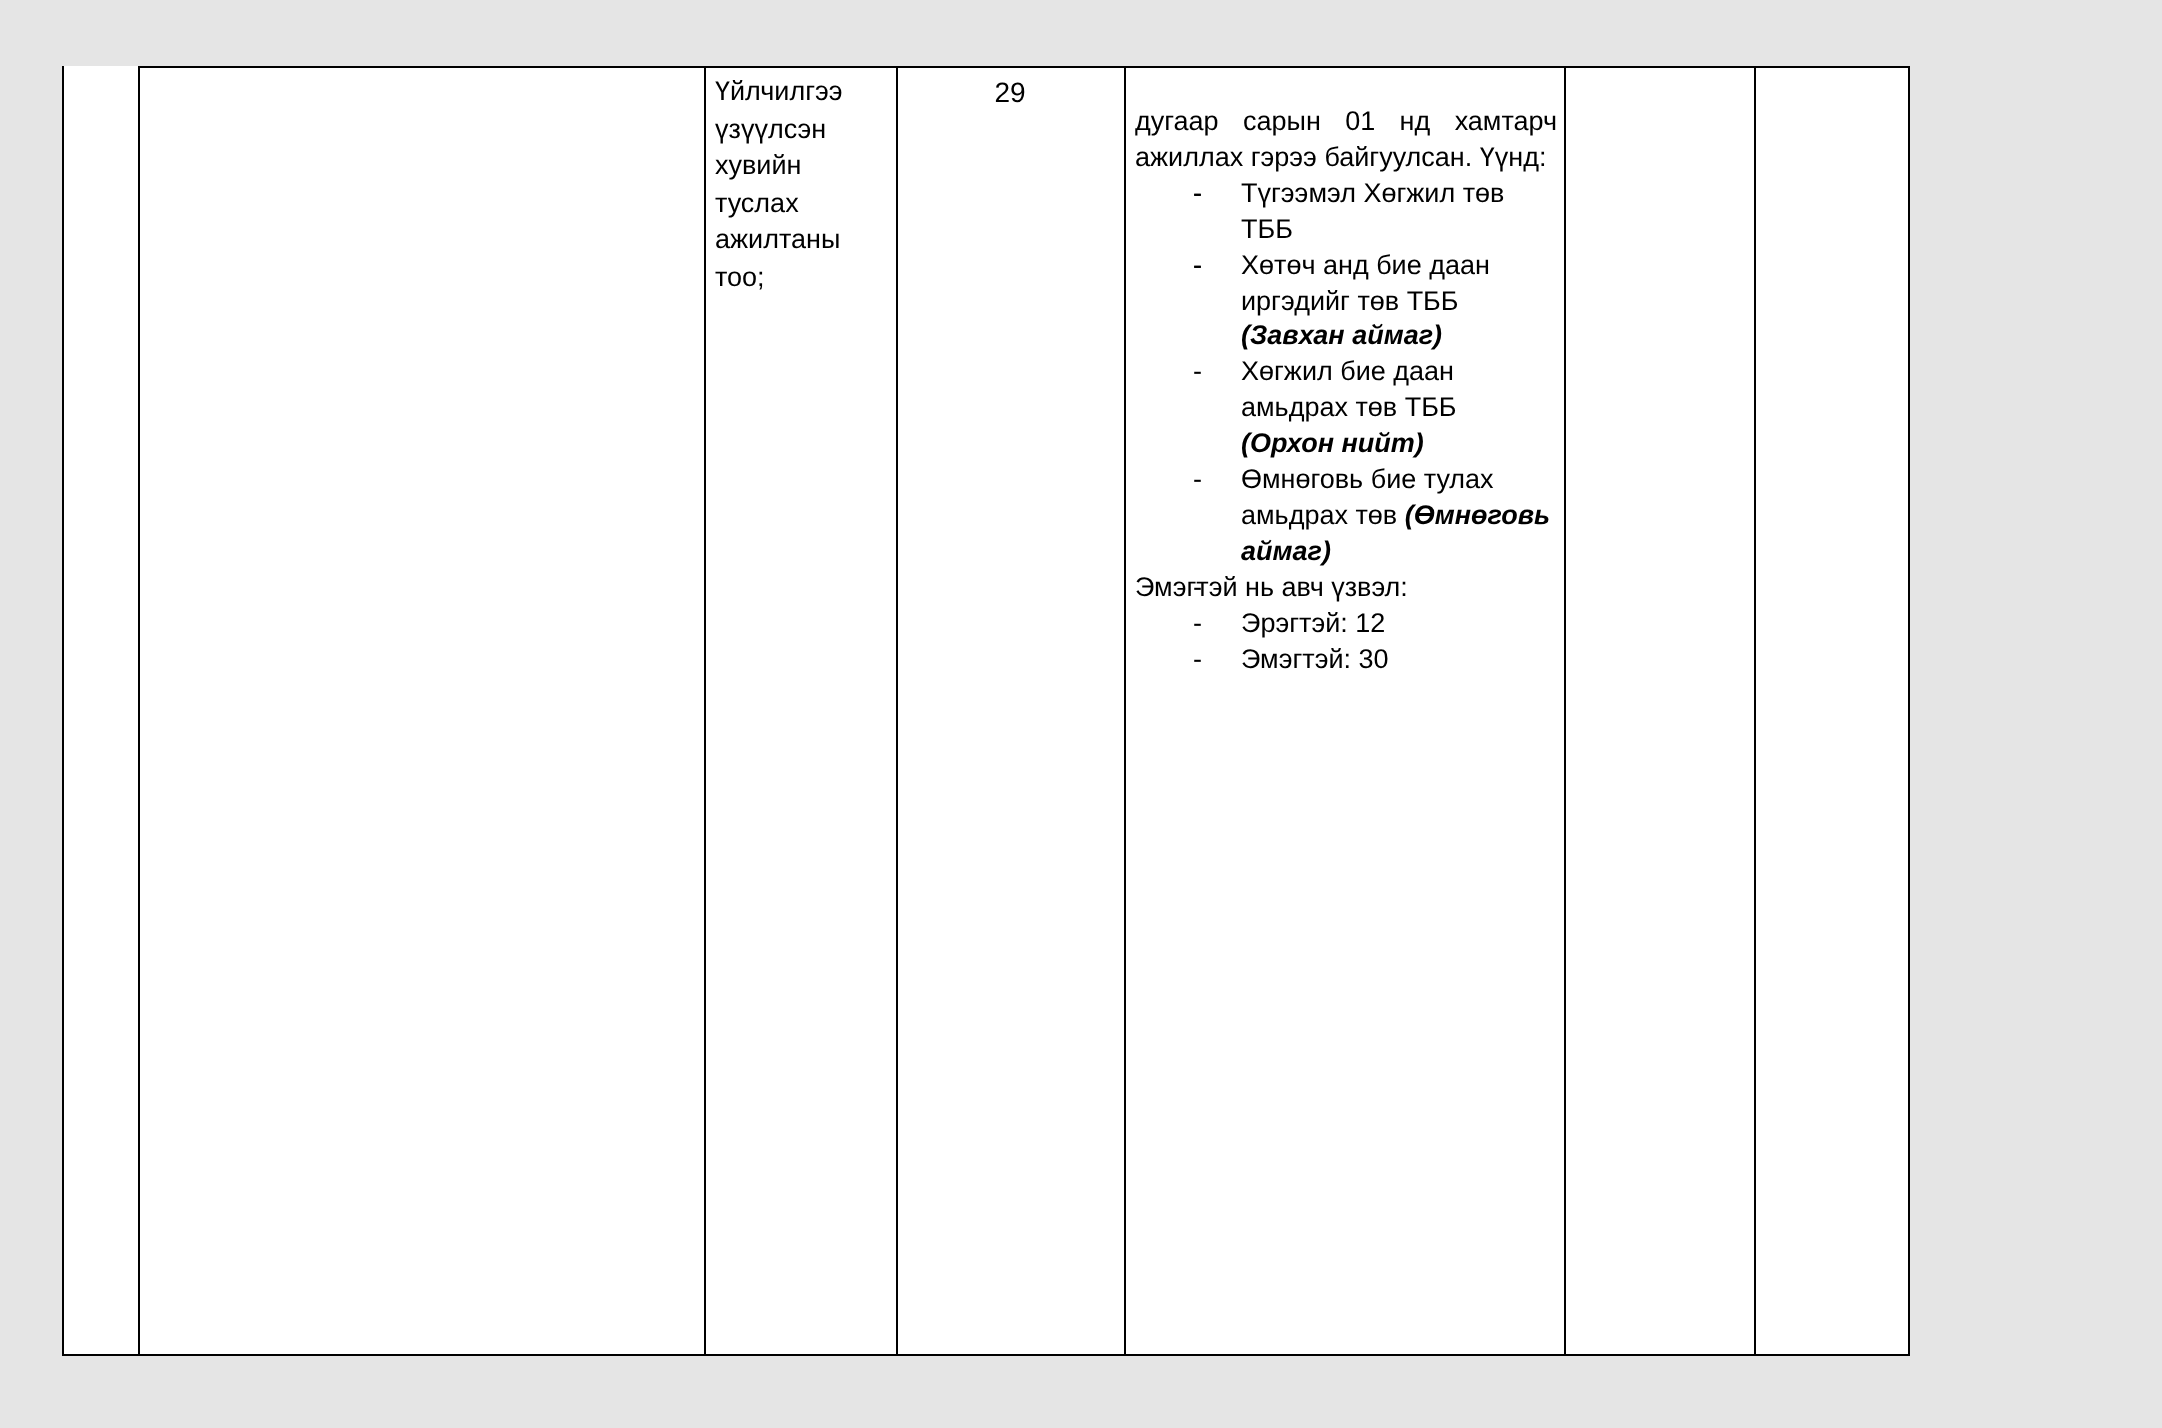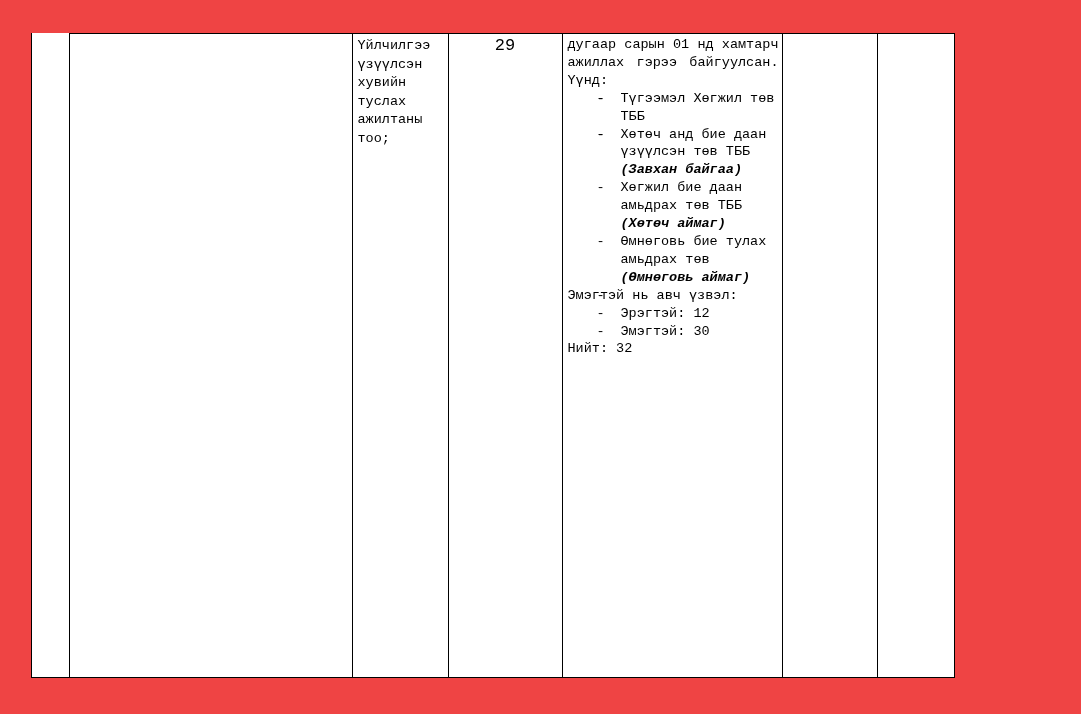--- a/index.html
+++ b/index.html
@@ -1,32 +1,32 @@
 <!DOCTYPE html>
 <html><head>
 <meta charset="utf-8">
 <style>
   html,body{margin:0;padding:0;background:#ffffff;}
-  #page{position:relative;width:1081px;height:714px;background:#ef4444;overflow:hidden;
-        font-family:Liberation Mono, monospace;color:#000000;}
+  #page{position:relative;width:1081px;height:714px;background:#e5e5e5;overflow:hidden;
+        font-family:Liberation Sans, sans-serif;color:#000000;}
   #tbl{position:absolute;left:30.5px;top:33px;display:flex;align-items:stretch;}
   .cell{box-sizing:border-box;height:645px;background:#ffffff;
         border-top:1.5px solid #000;border-right:1.5px solid #000;border-bottom:1.5px solid #000;}
   .cell.first{border-top:none;border-left:1.5px solid #000;}
   .c1{width:39px;}
   .c2{width:283px;}
   .c3{width:96px;}
   .c4{width:114px;}
   .c5{width:110px;}
   .c6{width:220px;}
   .c7{width:95px;}
   .c8{width:77px;}
   .pad{padding:3px 4px 0 5px;font-size:13.5px;line-height:18.5px;}
-  .num{padding-top:3px;text-align:center;font-size:17px;line-height:18px;}
-  .desc{padding:2px 3px 0 5px;font-size:13.5px;line-height:17.9px;}
+  .num{padding-top:3px;text-align:center;font-size:14px;line-height:18px;}
+  .desc{padding:2px 3px 0 5px;font-size:13.5px;line-height:17.9px;margin-top:16px;}
   .desc p{margin:0;}
   .just{text-align:justify;}
   .li{position:relative;padding-left:53px;}
   .li .marker{position:absolute;left:29px;top:0;}
   .bi{font-weight:bold;font-style:italic;}
 </style>
 </head>
 <body>
 
 <div id="page">
@@ -43,31 +43,30 @@
     <div class="cell c4 num">29</div>
 
 
     <div class="cell c6">
       <div class="desc">
         <p class="just">дугаар сарын 01 нд  хамтарч ажиллах гэрээ байгуулсан. Үүнд:</p>
         <div id="partner-list">
             <div class="li"><span class="marker">-</span></div>
             <div class="li"><span class="marker">-</span><span>Түгээмэл Хөгжил төв ТББ</span></div>
             <div class="li"><span class="marker">-</span></div>
-            <div class="li"><span class="marker">-</span><span>Хөтөч анд бие даан үзүүлсэн төв ТББ </span><span class="bi">(Завхан байгаа)</span></div>
-            <div class="li"><span class="marker">-</span><span>Хөгжил бие даан амьдрах төв ТББ </span><span class="bi">(Хөтөч аймаг)</span></div>
+            <div class="li"><span class="marker">-</span><span>Хөтөч анд бие даан иргэдийг төв ТББ </span><span class="bi">(Завхан аймаг)</span></div>
+            <div class="li"><span class="marker">-</span><span>Хөгжил бие даан амьдрах төв ТББ </span><span class="bi">(Орхон нийт)</span></div>
             <div class="li"><span class="marker">-</span><span>Өмнөговь бие тулах амьдрах төв </span><span class="bi">(Өмнөговь аймаг)</span></div>
             <div class="li"><span class="marker">-</span></div>
           </div>
         <p>Эмэгтэй нь авч үзвэл:</p>
         <div id="gender-list">
             <div class="li"><span class="marker">-</span><span>Эрэгтэй: 12</span></div>
             <div class="li"><span class="marker">-</span><span>Эмэгтэй: 30</span></div>
           </div>
-        <p>Нийт: 32</p>
       </div>
     </div>
 
     <div class="cell c7"></div>
 
     <div class="cell c8"></div>
 
   </div>
 </div>
 

